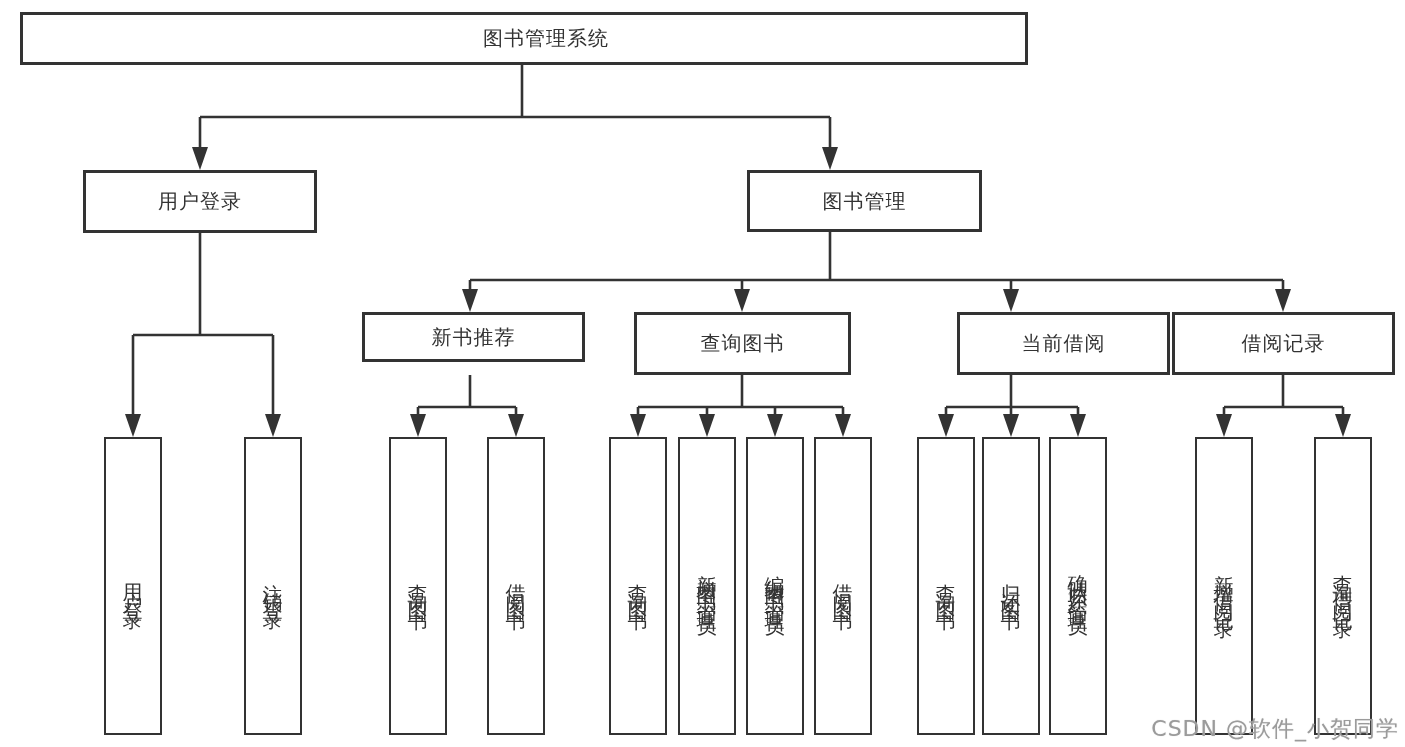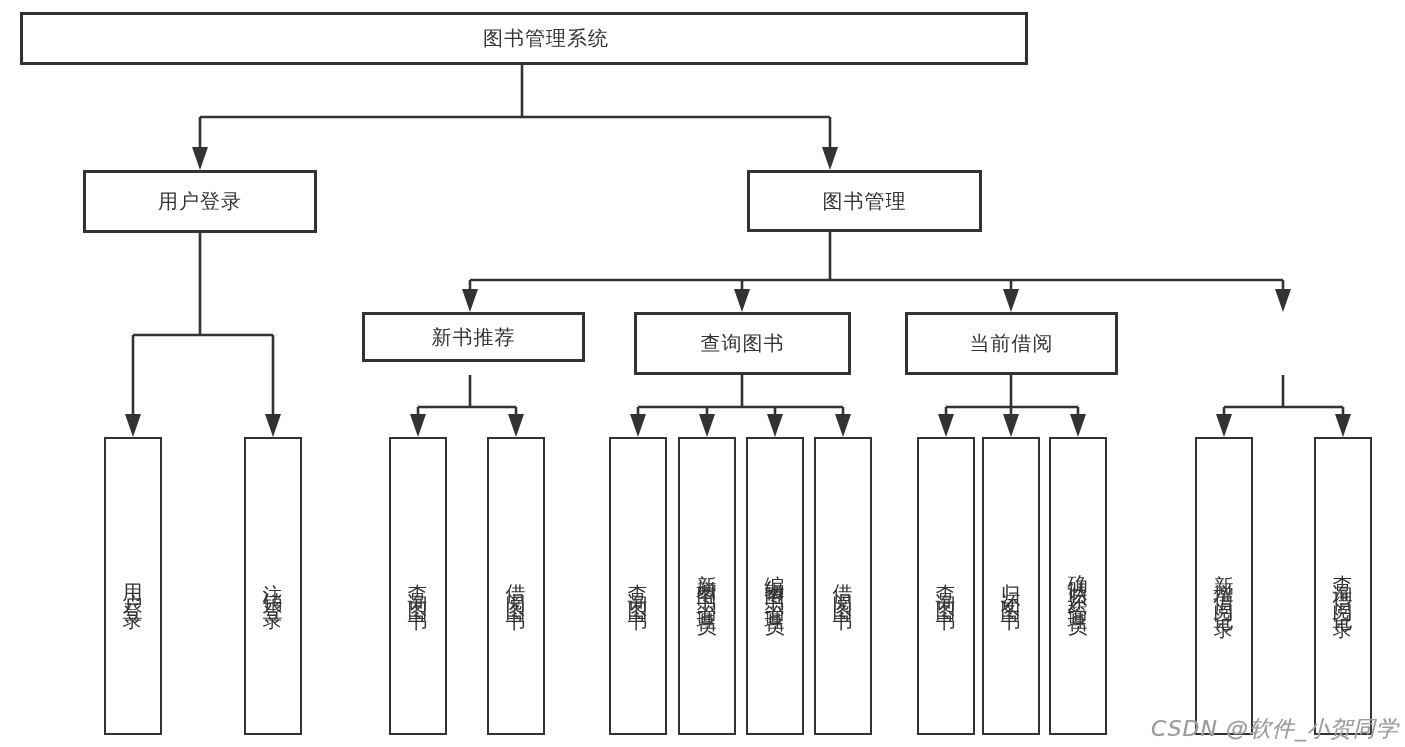--- a/index.html
+++ b/index.html
@@ -44,40 +44,39 @@
     line-height: 1;
     white-space: nowrap;
   }
   .leaf .vtxt.long { letter-spacing: 6px; }
   
   .b-root { left: 20px;   top: 12px;  width: 1008px; height: 53px; padding-left: 44px; }
   .b-l2a  { left: 83px;   top: 170px; width: 234px;  height: 63px; }
   .b-l2b  { left: 712px;  top: 170px; width: 235px;  height: 62px; margin-left: 35px; }
   .b-l3a  { left: 362px;  top: 312px; width: 223px;  height: 50px; }
   .b-l3b  { left: 634px;  top: 312px; width: 217px;  height: 63px; }
-  .b-l3c  { left: 905px;  top: 312px; width: 213px;  height: 63px; }
+  .b-l3c  { left: 957px;  top: 312px; width: 213px;  height: 63px; }
   .b-l3d  { left: 1172px; top: 312px; width: 223px;  height: 63px; }
   .leaf   { top: 437px; height: 298px; width: 58px; }
   .b-a1 { left: 104px; }  .b-a2 { left: 244px; }
   .b-b1 { left: 389px; }  .b-b2 { left: 487px; }
   .b-c1 { left: 609px; }  .b-c2 { left: 678px; }
   .b-c3 { left: 746px; }  .b-c4 { left: 814px; }
   .b-d1 { left: 917px; }  .b-d2 { left: 982px; }
   .b-d3 { left: 1049px; }
   .b-e1 { left: 1195px; } .b-e2 { left: 1314px; }
   #watermark {
     position: absolute;
     right: 6px;
     bottom: 3px;
     color: #9b9b9b;
     font-size: 22px;
     letter-spacing: 1px;
     z-index: 3;
     text-shadow: 0 0 1px #c9c9c9;
-    font-style: italic;
   }
 </style>
 </head>
 <body>
 
 <div id="canvas">
 
   <svg id="wires" viewBox="0 0 1405 747" xmlns="http://www.w3.org/2000/svg">
     <g stroke="#333333" stroke-width="2.6" fill="none">
 
@@ -157,20 +156,23 @@
 
   <div class="node b-l3a">
     <span>新书推荐</span>
   </div>
   <div class="node b-l3b">
     <span>查询图书</span>
   </div>
   <div class="node b-l3c">
     <span>当前借阅</span>
   </div>
+  <div class="node b-l3d">
+    <span>借阅记录</span>
+  </div>
 
   <div class="node leaf b-a1">
     <span class="vtxt">用户登录</span>
   </div>
   <div class="node leaf b-a2">
     <span class="vtxt">注销登录</span>
   </div>
 
   <div class="node leaf b-b1">
     <span class="vtxt">查询图书</span>

